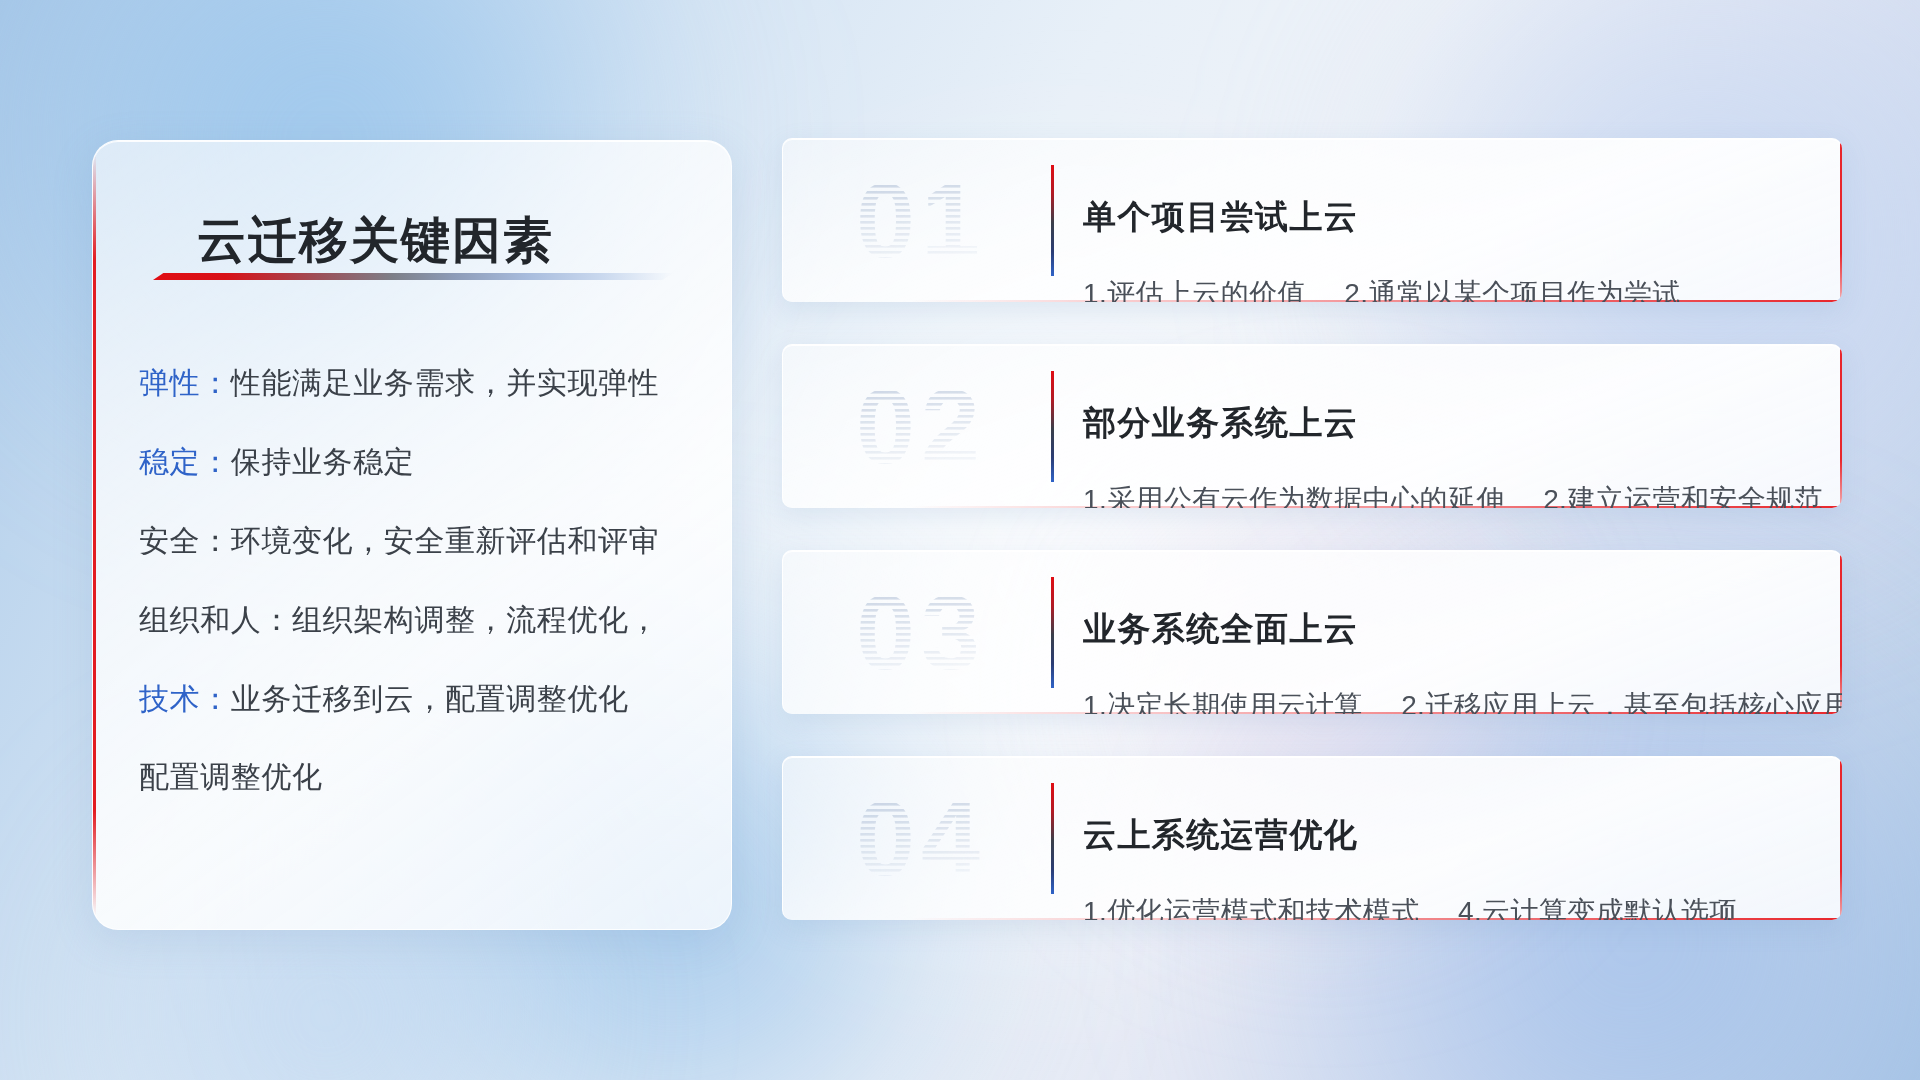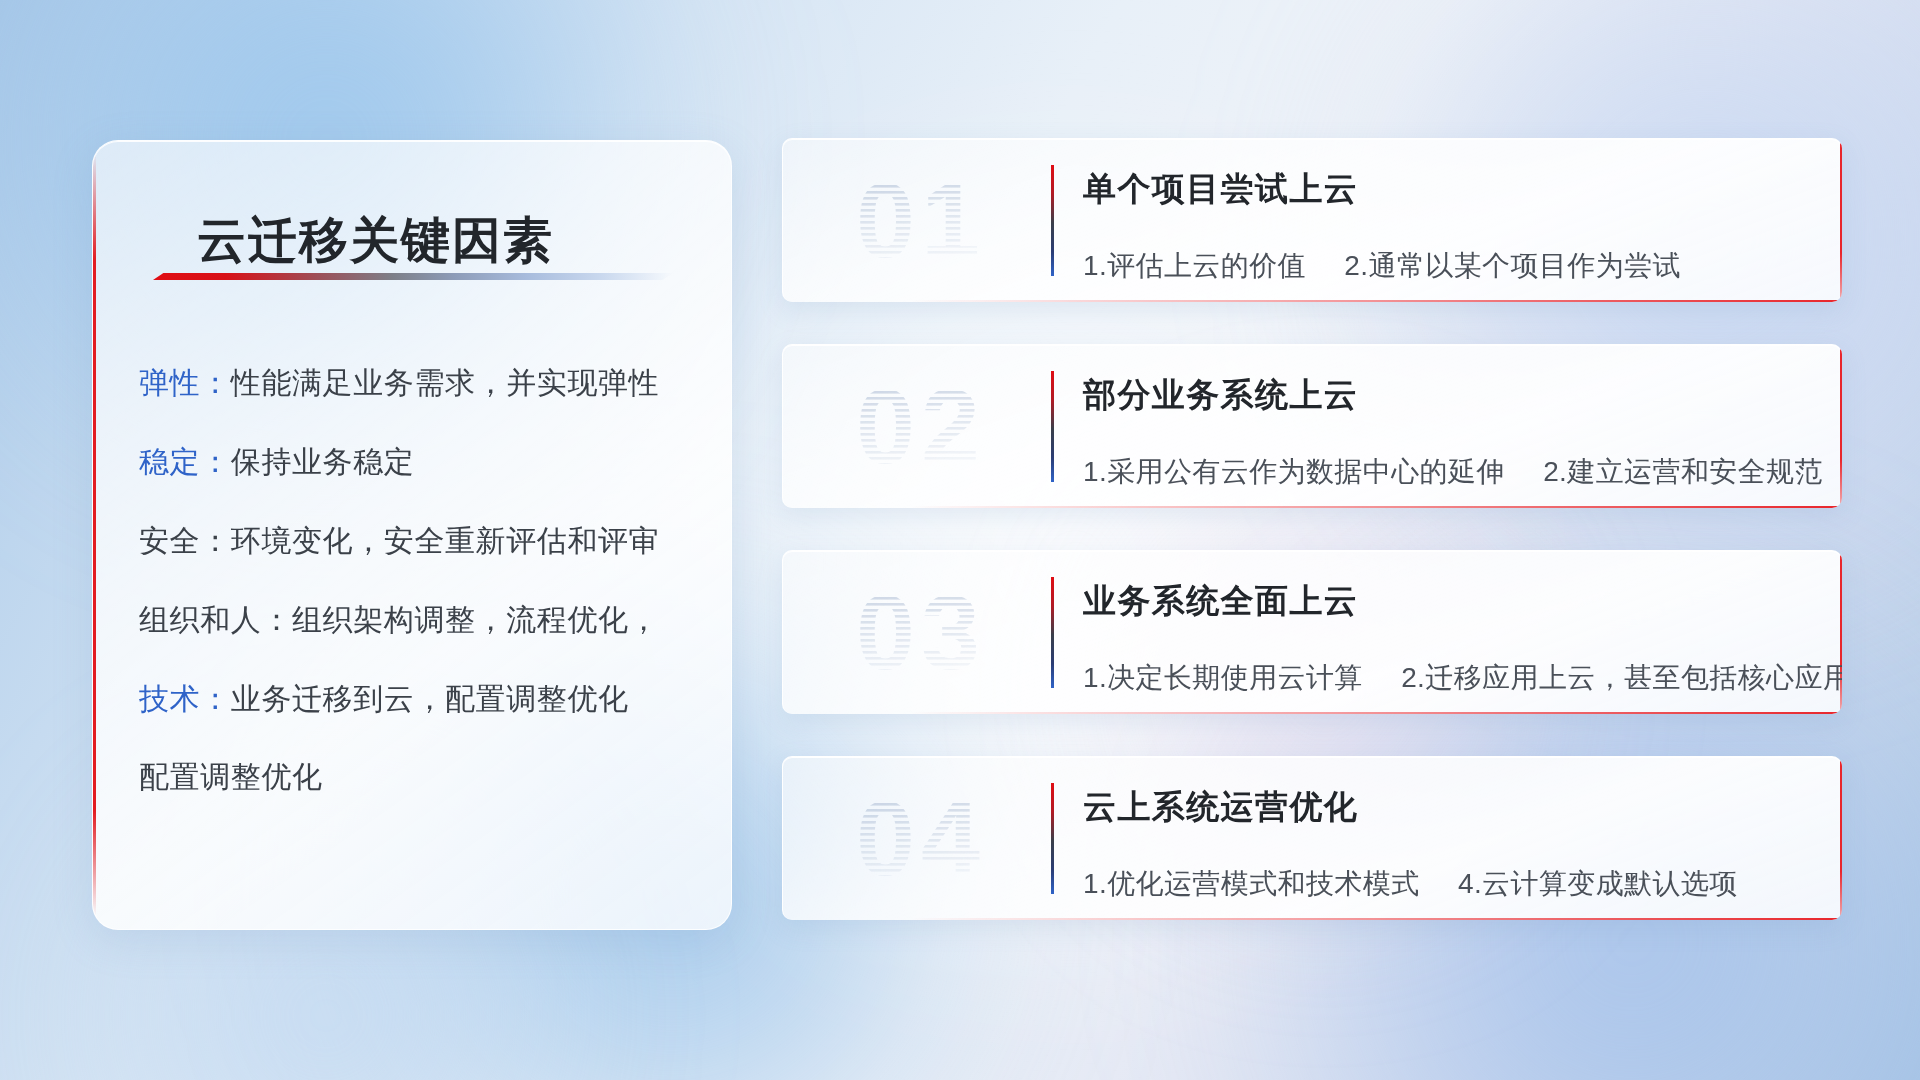--- a/index.html
+++ b/index.html
@@ -115,21 +115,21 @@
     width:220px; height:120px; pointer-events:none;
   }
   .card-num svg{ width:100%; height:100%; display:block; }
   .card-divider{
     position:absolute; left:268px; top:26px; bottom:26px; width:3px;
     background:linear-gradient(180deg,#e00d14 0%,#b11a24 26%,#3a3f4a 52%,#2b3d74 78%,#2f63c8 100%);
   }
   .card-body{ position:absolute; left:300px; top:28px; right:30px; }
   .card-title{
     font-size:33px; font-weight:700; color:#22262b;
-    letter-spacing:1.4px; white-space:nowrap;
+    letter-spacing:1.4px; white-space:nowrap;margin-top:28px;
   }
   .card-sub{
     margin-top:35px; font-size:28px; color:#4a5059;
     letter-spacing:.4px; white-space:nowrap;
   }
   .card-sub .gap{ display:inline-block; width:22px; }
 </style>
 </head>
 <body>
 

